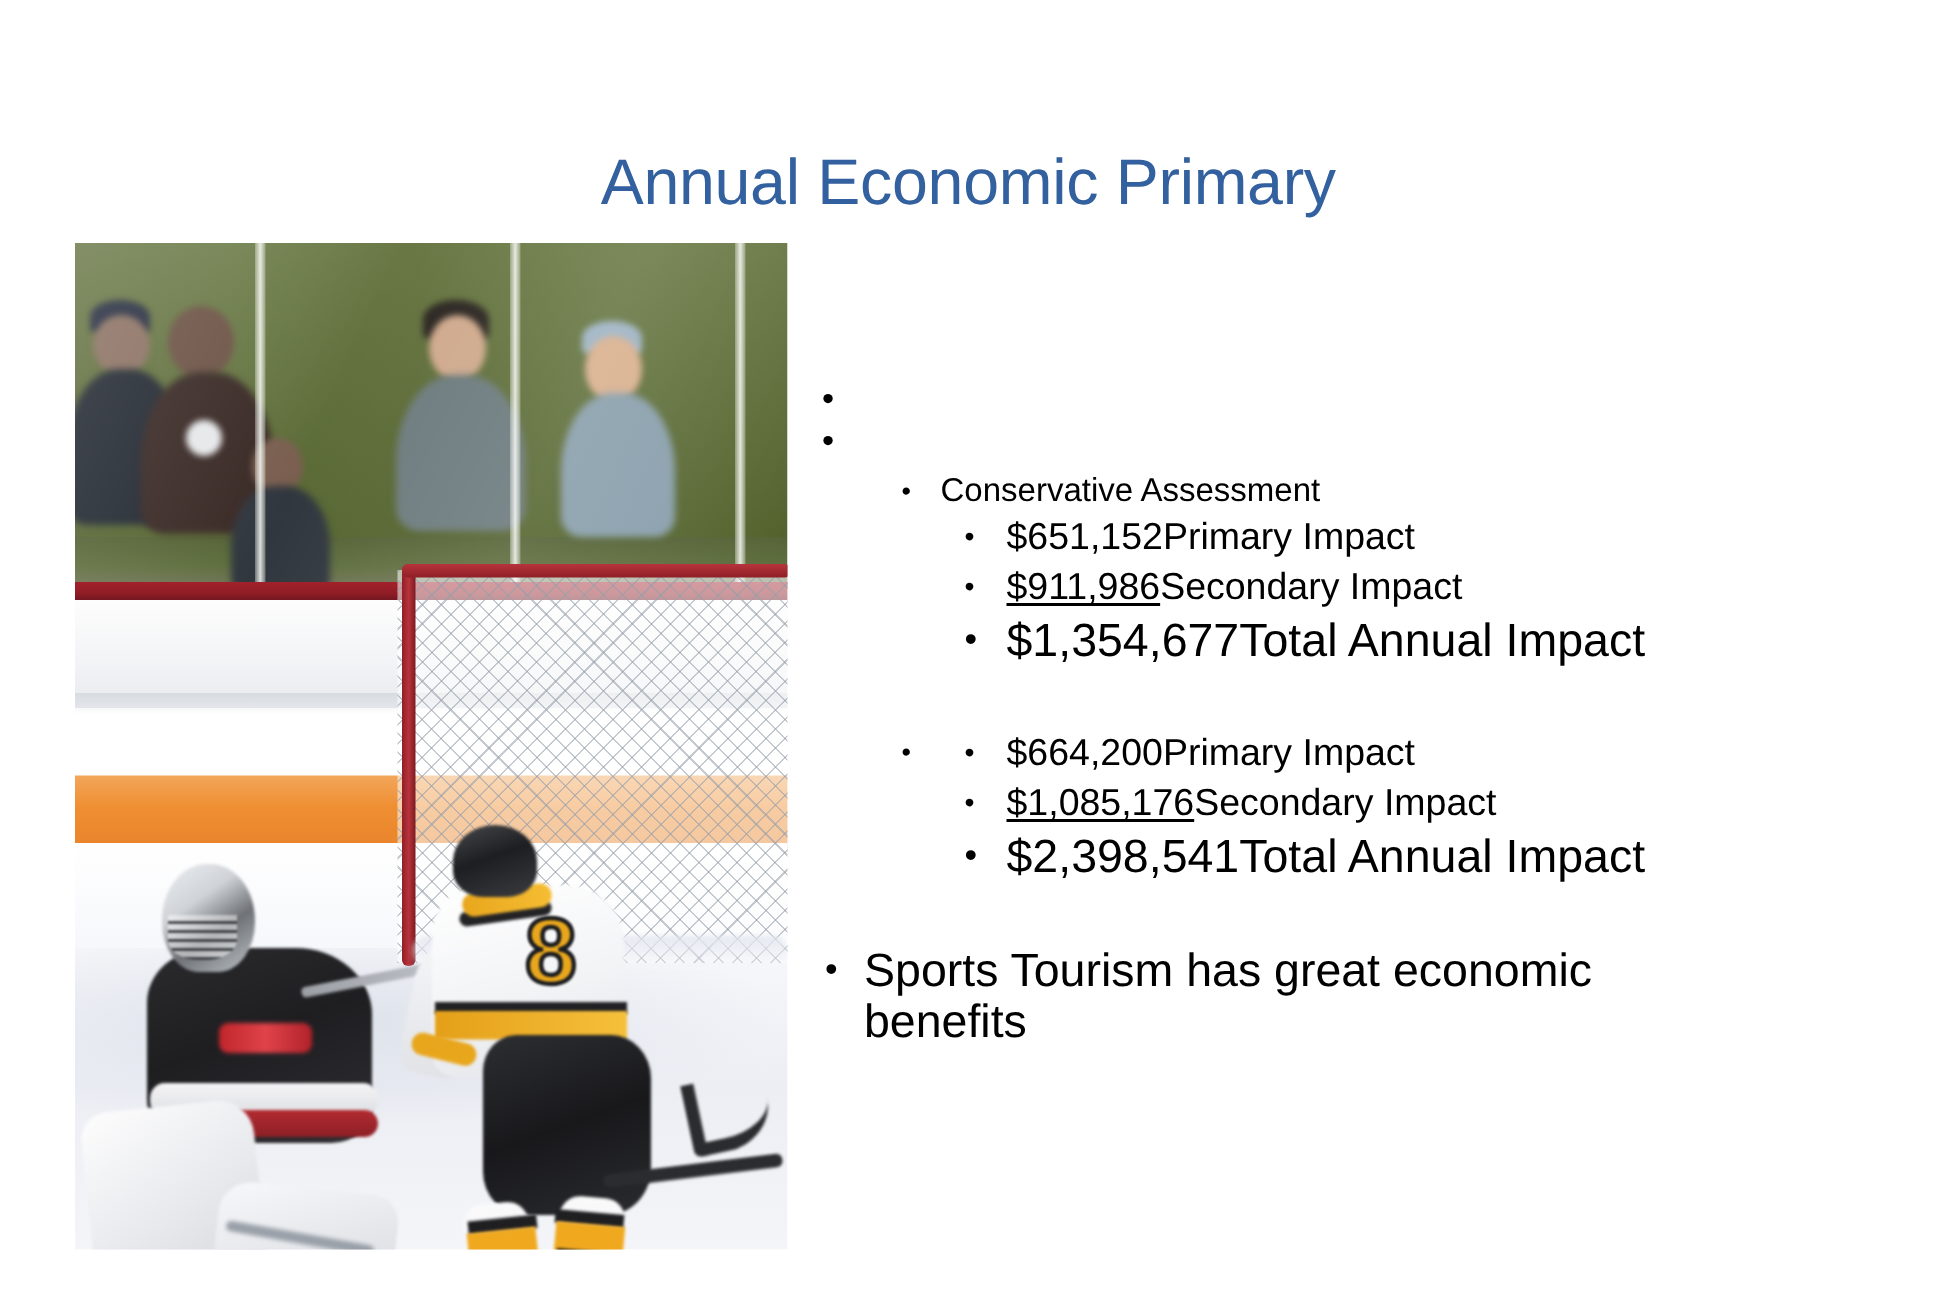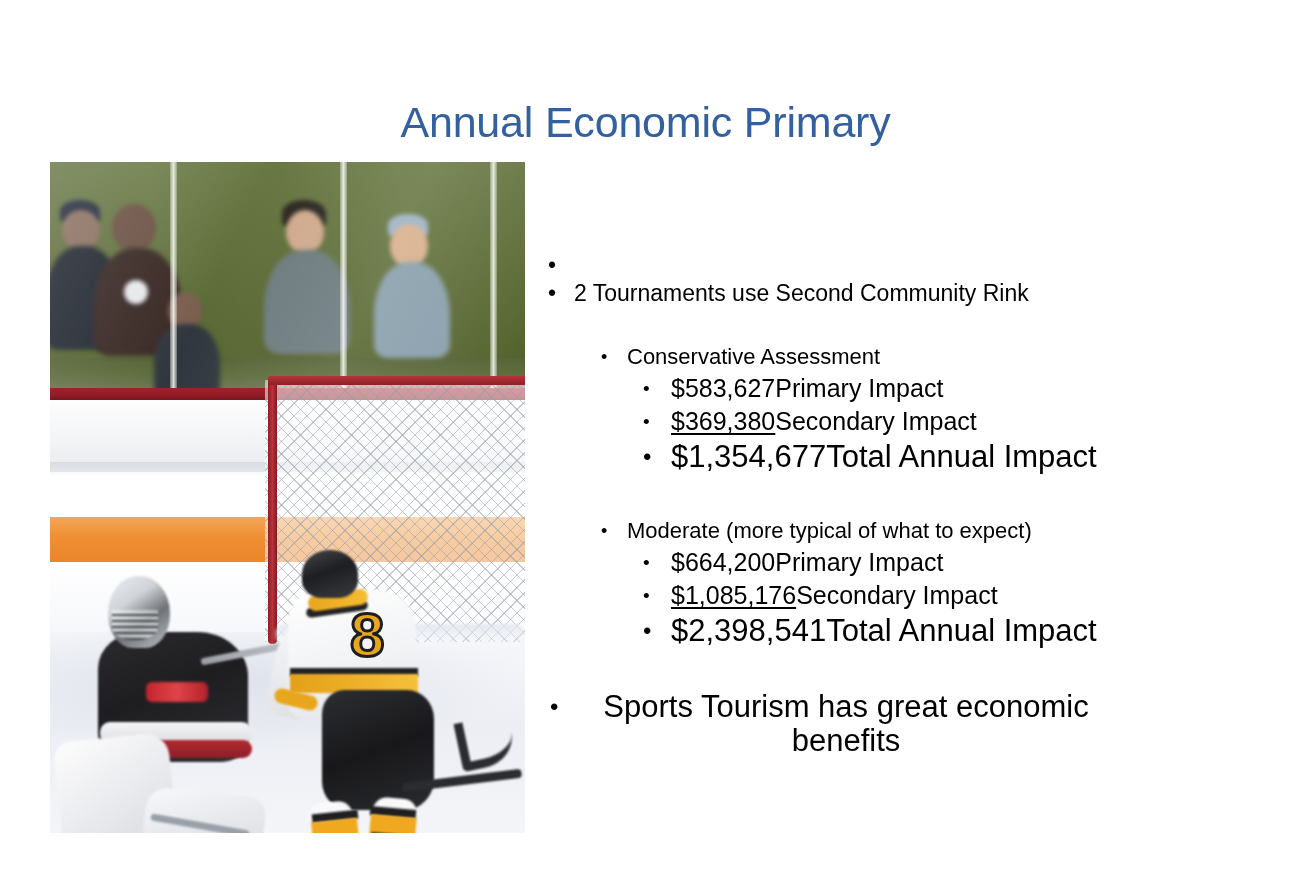--- a/index.html
+++ b/index.html
@@ -427,50 +427,48 @@
 <div id="content">
 
   <div class="line l1">
     <span class="bullet">•</span>
   </div>
 
   <div class="sp-a"></div>
 
   <div class="line l1">
     <span class="bullet">•</span>
-    <span class="txt"> 2 Tournaments use Second Community Rink</span>
   </div>
 
   <div class="sp-c"></div>
 
   <div class="line l2">
     <span class="bullet">•</span>
     <span class="txt">Conservative Assessment</span>
   </div>
 
   <div class="line l3">
     <span class="bullet">•</span>
-    <span class="txt"> </span><span class="txt">$583,627</span><span class="txt"> Primary Impact</span>
+    <span class="txt"> </span><span class="txt">$651,152</span><span class="txt"> Primary Impact</span>
   </div>
 
   <div class="line l3">
     <span class="bullet">•</span>
-    <span class="txt u">$369,380 </span><span class="txt">Secondary Impact</span>
+    <span class="txt u">$911,986 </span><span class="txt">Secondary Impact</span>
   </div>
 
   <div class="line l3big">
     <span class="bullet">•</span>
     <span class="txt">$1,354,677</span><span class="txt"> Total Annual Impact</span>
   </div>
 
   <div class="sp-d"></div>
 
   <div class="line l2">
     <span class="bullet">•</span>
-    <span class="txt">Moderate (more typical of what to expect)</span>
   </div>
 
   <div class="line l3">
     <span class="bullet">•</span>
     <span class="txt">$664,200</span><span class="txt"> Primary Impact</span>
   </div>
 
   <div class="line l3">
     <span class="bullet">•</span>
     <span class="txt u">$1,085,176 </span><span class="txt">Secondary Impact</span>
@@ -478,16 +476,16 @@
 
   <div class="line l3big">
     <span class="bullet">•</span>
     <span class="txt">$2,398,541</span><span class="txt"> Total Annual Impact</span>
   </div>
 
   <div class="sp-d"></div>
 
   <div class="line lfinal">
     <span class="bullet">•</span>
-    <span class="txt" style="max-width:540px;text-align:center;">Sports Tourism has great economic benefits</span>
+    <span class="txt" style="max-width:540px;">Sports Tourism has great economic benefits</span>
   </div>
 
 </div>
 
 </body></html>

